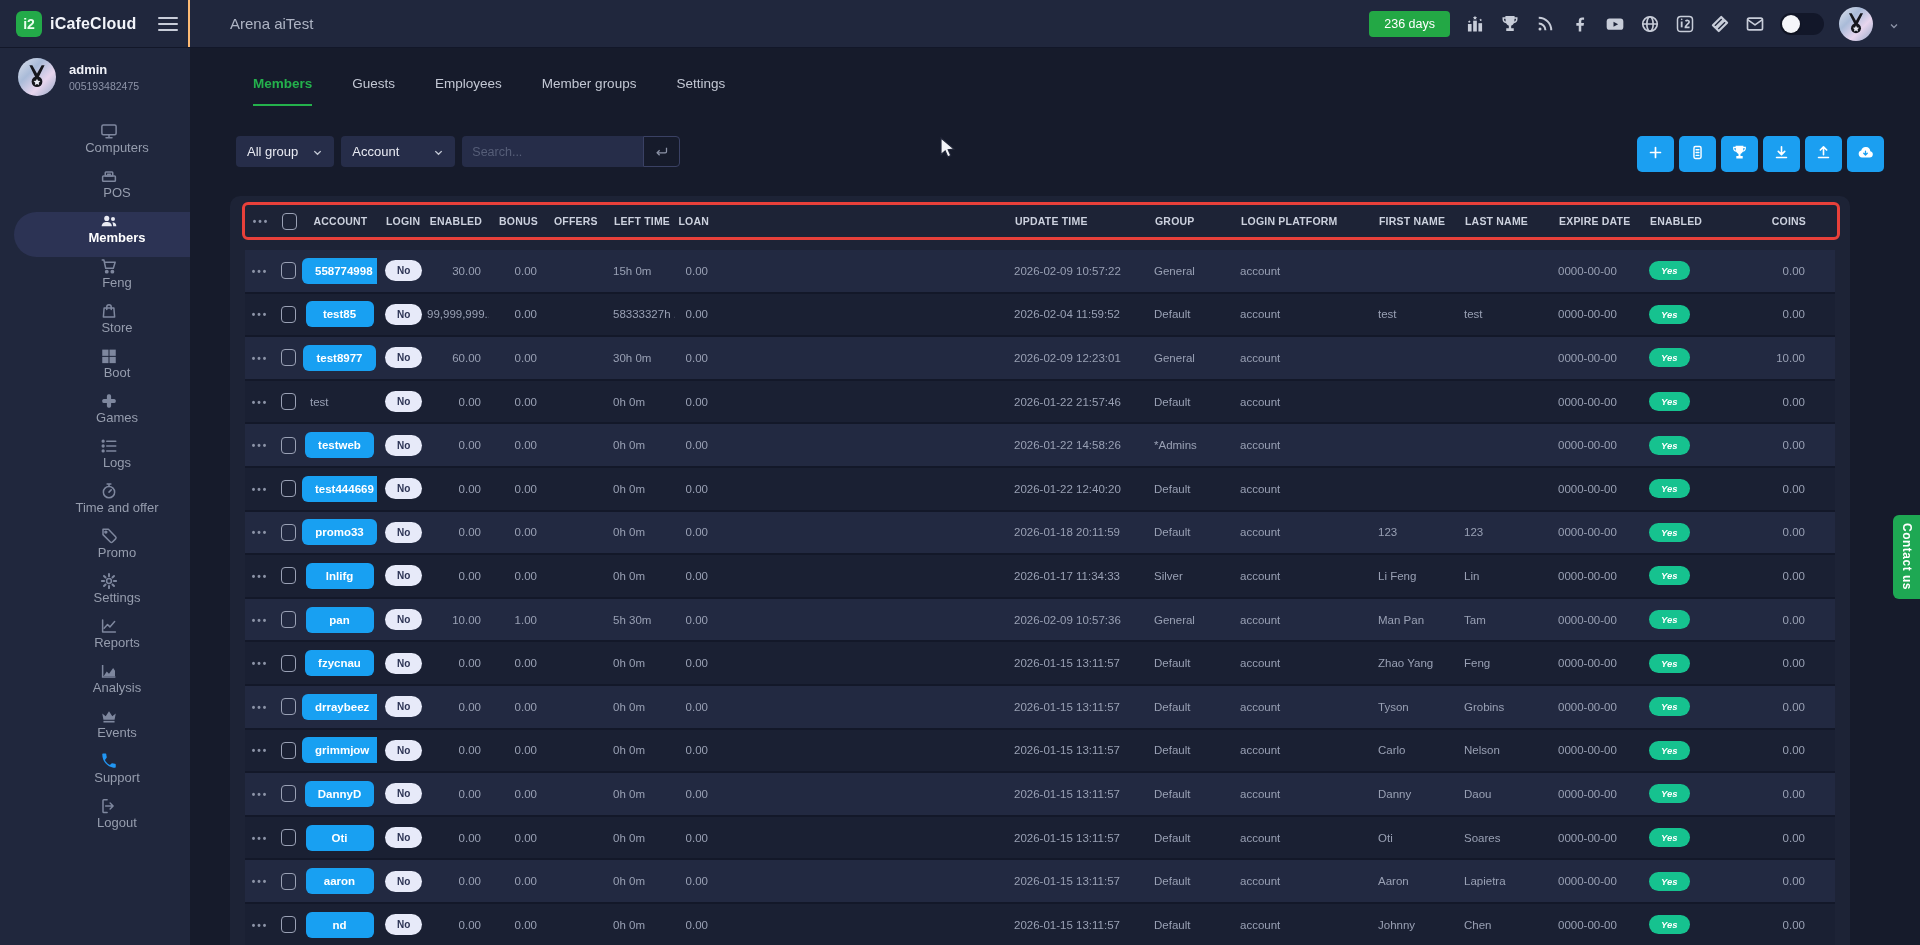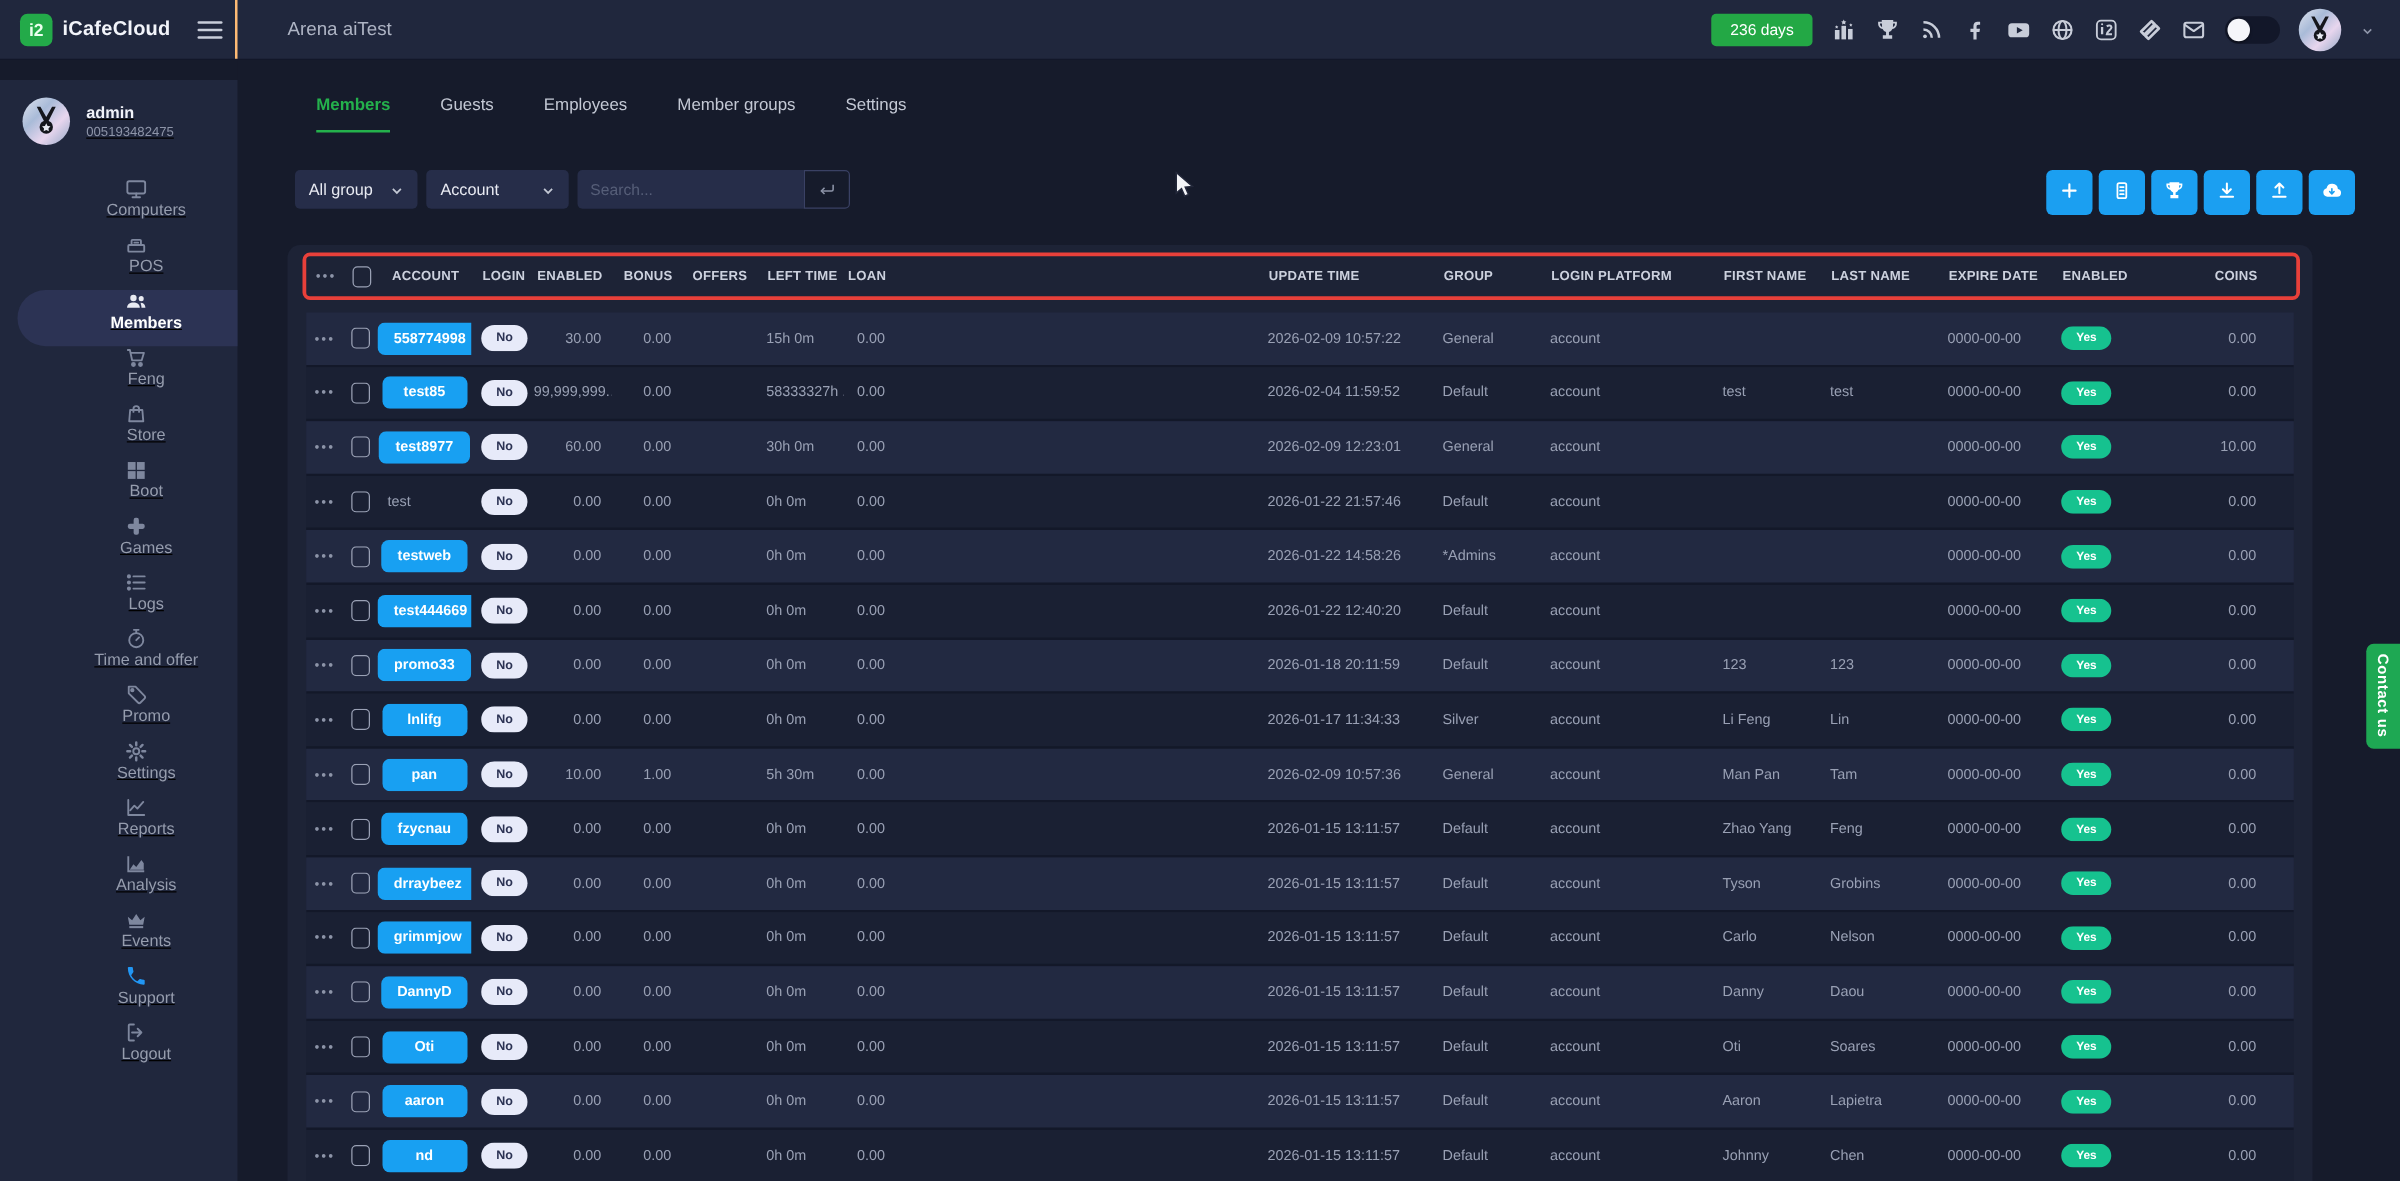--- a/index.html
+++ b/index.html
@@ -24,21 +24,21 @@
   .tb-icon svg { width:100%; height:100%; }
   .toggle { width:44px; height:22px; background:#121729; border-radius:11px; position:relative; cursor:pointer; }
   .toggle .knob { position:absolute; left:2px; top:2px; width:18px; height:18px; background:#f5f6fa;
     border-radius:50%; box-shadow:0 1px 2px rgba(0,0,0,.5); }
   .avatar { width:34px; height:34px; border-radius:50%; overflow:hidden; position:relative; cursor:pointer;
     background:linear-gradient(135deg,#dfe3ee 0%,#a9bbd8 35%,#e8d6ee 65%,#93a8c6 100%); }
   .avatar svg { position:absolute; left:4px; top:4px; width:26px; height:26px; }
   .chev { width:12px; height:12px; color:#8d94a8; }
 
   
-  .sidebar { position:absolute; left:0; top:64px; width:190px; bottom:0; background:#20273d; z-index:20;text-decoration:underline; }
+  .sidebar { position:absolute; left:0; top:44px; width:190px; bottom:0; background:#20273d; z-index:20; }
   .side-user { display:flex; align-items:center; padding:14px 0 14px 18px; }
   .side-avatar { width:38px; height:38px; border-radius:50%; position:relative; flex:0 0 auto;
     background:linear-gradient(135deg,#dfe3ee 0%,#a9bbd8 35%,#e8d6ee 65%,#93a8c6 100%); }
   .side-avatar svg { position:absolute; left:5px; top:5px; width:28px; height:28px; }
   .side-user-txt { margin-left:13px; }
   .side-user-name { color:#f0f2f8; font-size:13px; font-weight:bold; }
   .side-user-id { color:#8d94a8; font-size:10.5px; margin-top:3px; }
   .nav { margin-top:12px; }
   .nav-item { height:45px; display:flex; align-items:center; padding-left:27px; cursor:pointer;flex-direction:column; }
   .nav-item .nico { width:18px; height:18px; color:#7e879e; flex:0 0 auto; }
@@ -91,21 +91,21 @@
   .ac { text-align:center; }
   .ar-coins { padding-right:30px; text-align:right; }
   .dots { color:#8d94a8; font-size:10px; letter-spacing:2px; font-weight:bold; cursor:pointer; }
   .cbx { width:15px; height:17px; border:1.5px solid #9aa1b5; border-radius:4px; margin:0 auto;
     background:transparent; cursor:pointer; }
   .acct-btn { display:inline-block; background:#18a0f2; color:#fff; font-size:11.5px; font-weight:bold;
     padding:7px 13px; min-width:68px; text-align:center; border-radius:6px; cursor:pointer; }
   .pill-no { display:inline-block; background:#e7eaf9; color:#2c3354; font-size:10px; font-weight:bold;
     padding:5px 12px; border-radius:12px; }
   .pill-yes { display:inline-block; background:#16c28f; color:#fff; font-size:9.5px; font-weight:bold;
-    padding:4px 12px; border-radius:11px; }
+    padding:4px 12px; border-radius:11px;font-style:italic; }
 
   .contact { position:absolute; right:0; top:515px; width:27px; height:84px; background:#1ea853;
     border-radius:6px 0 0 6px; color:#fff; font-size:12px; font-weight:bold;
     writing-mode:vertical-rl; text-align:center; letter-spacing:.5px; cursor:pointer; z-index:40;
     display:flex; align-items:center; justify-content:center; }
 
   .cursor { position:absolute; left:940px; top:137px; z-index:99; pointer-events:none; }
 </style>
 </head>
 <body>

